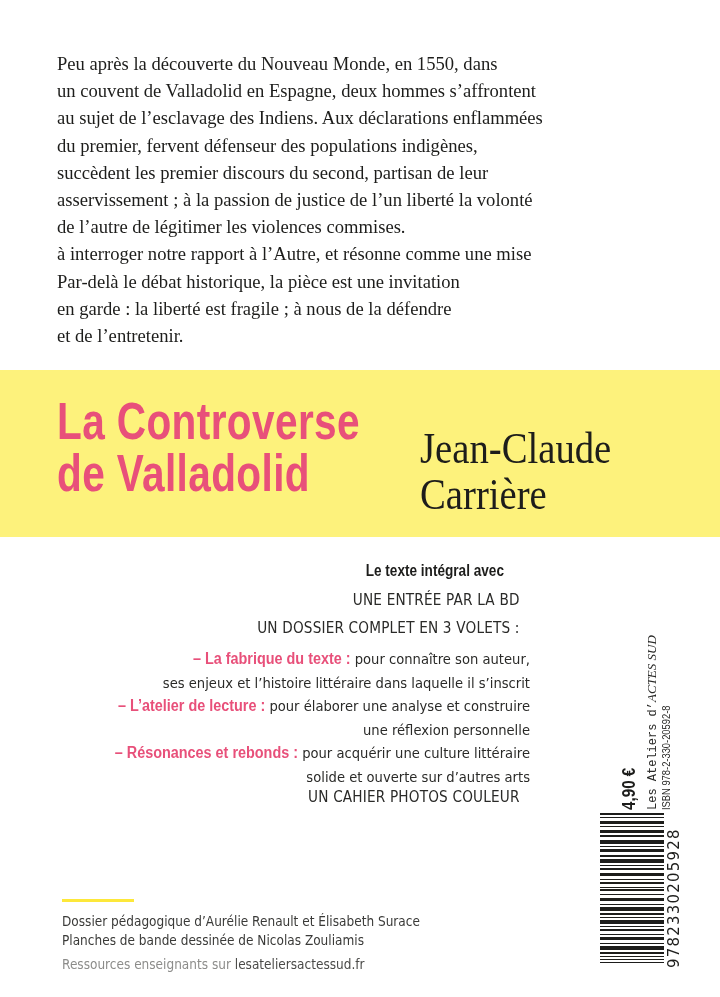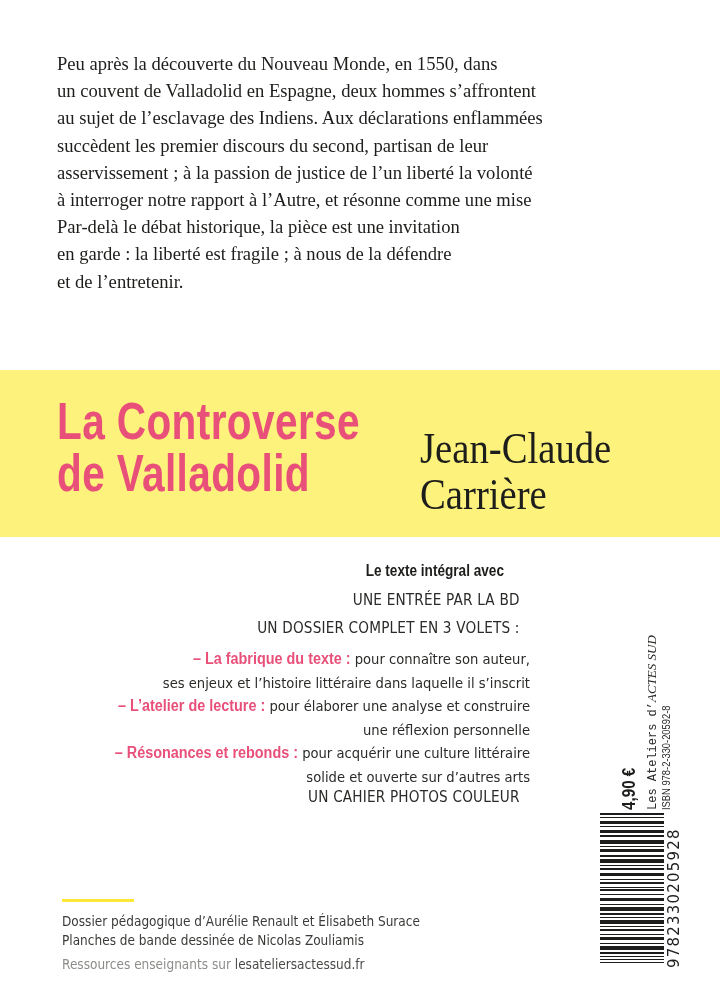--- a/index.html
+++ b/index.html
@@ -32,22 +32,24 @@
     .bar { position:absolute; left:0; width:64px; background:#1d1d1b; }
     .bdigits { left:665px; top:968px; font-family:"DejaVu Sans", sans-serif; font-size:15px; color:#1d1d1b; letter-spacing:1.2px; }
   </style>
 </head>
 <body>
 
 <div class="blurb">
   <p>Peu après la découverte du Nouveau Monde, en 1550, dans</p>
   <p>un couvent de Valladolid en Espagne, deux hommes s’affrontent</p>
   <p>au sujet de l’esclavage des Indiens. Aux déclarations enflammées</p>
+  <p>du premier, fervent défenseur des populations indigènes,</p>
   <p>succèdent les premier discours du second, partisan de leur</p>
   <p>asservissement ; à la passion de justice de l’un liberté la volonté</p>
+  <p>de l’autre de légitimer les violences commises.</p>
   <p>à interroger notre rapport à l’Autre, et résonne comme une mise</p>
   <p>Par-delà le débat historique, la pièce est une invitation</p>
   <p>en garde : la liberté est fragile ; à nous de la défendre</p>
   <p>et de l’entretenir.</p>
 </div>
 
 <div class="band"></div>
 <div class="title">
   <div>La Controverse</div>
   <div>de Valladolid</div>

